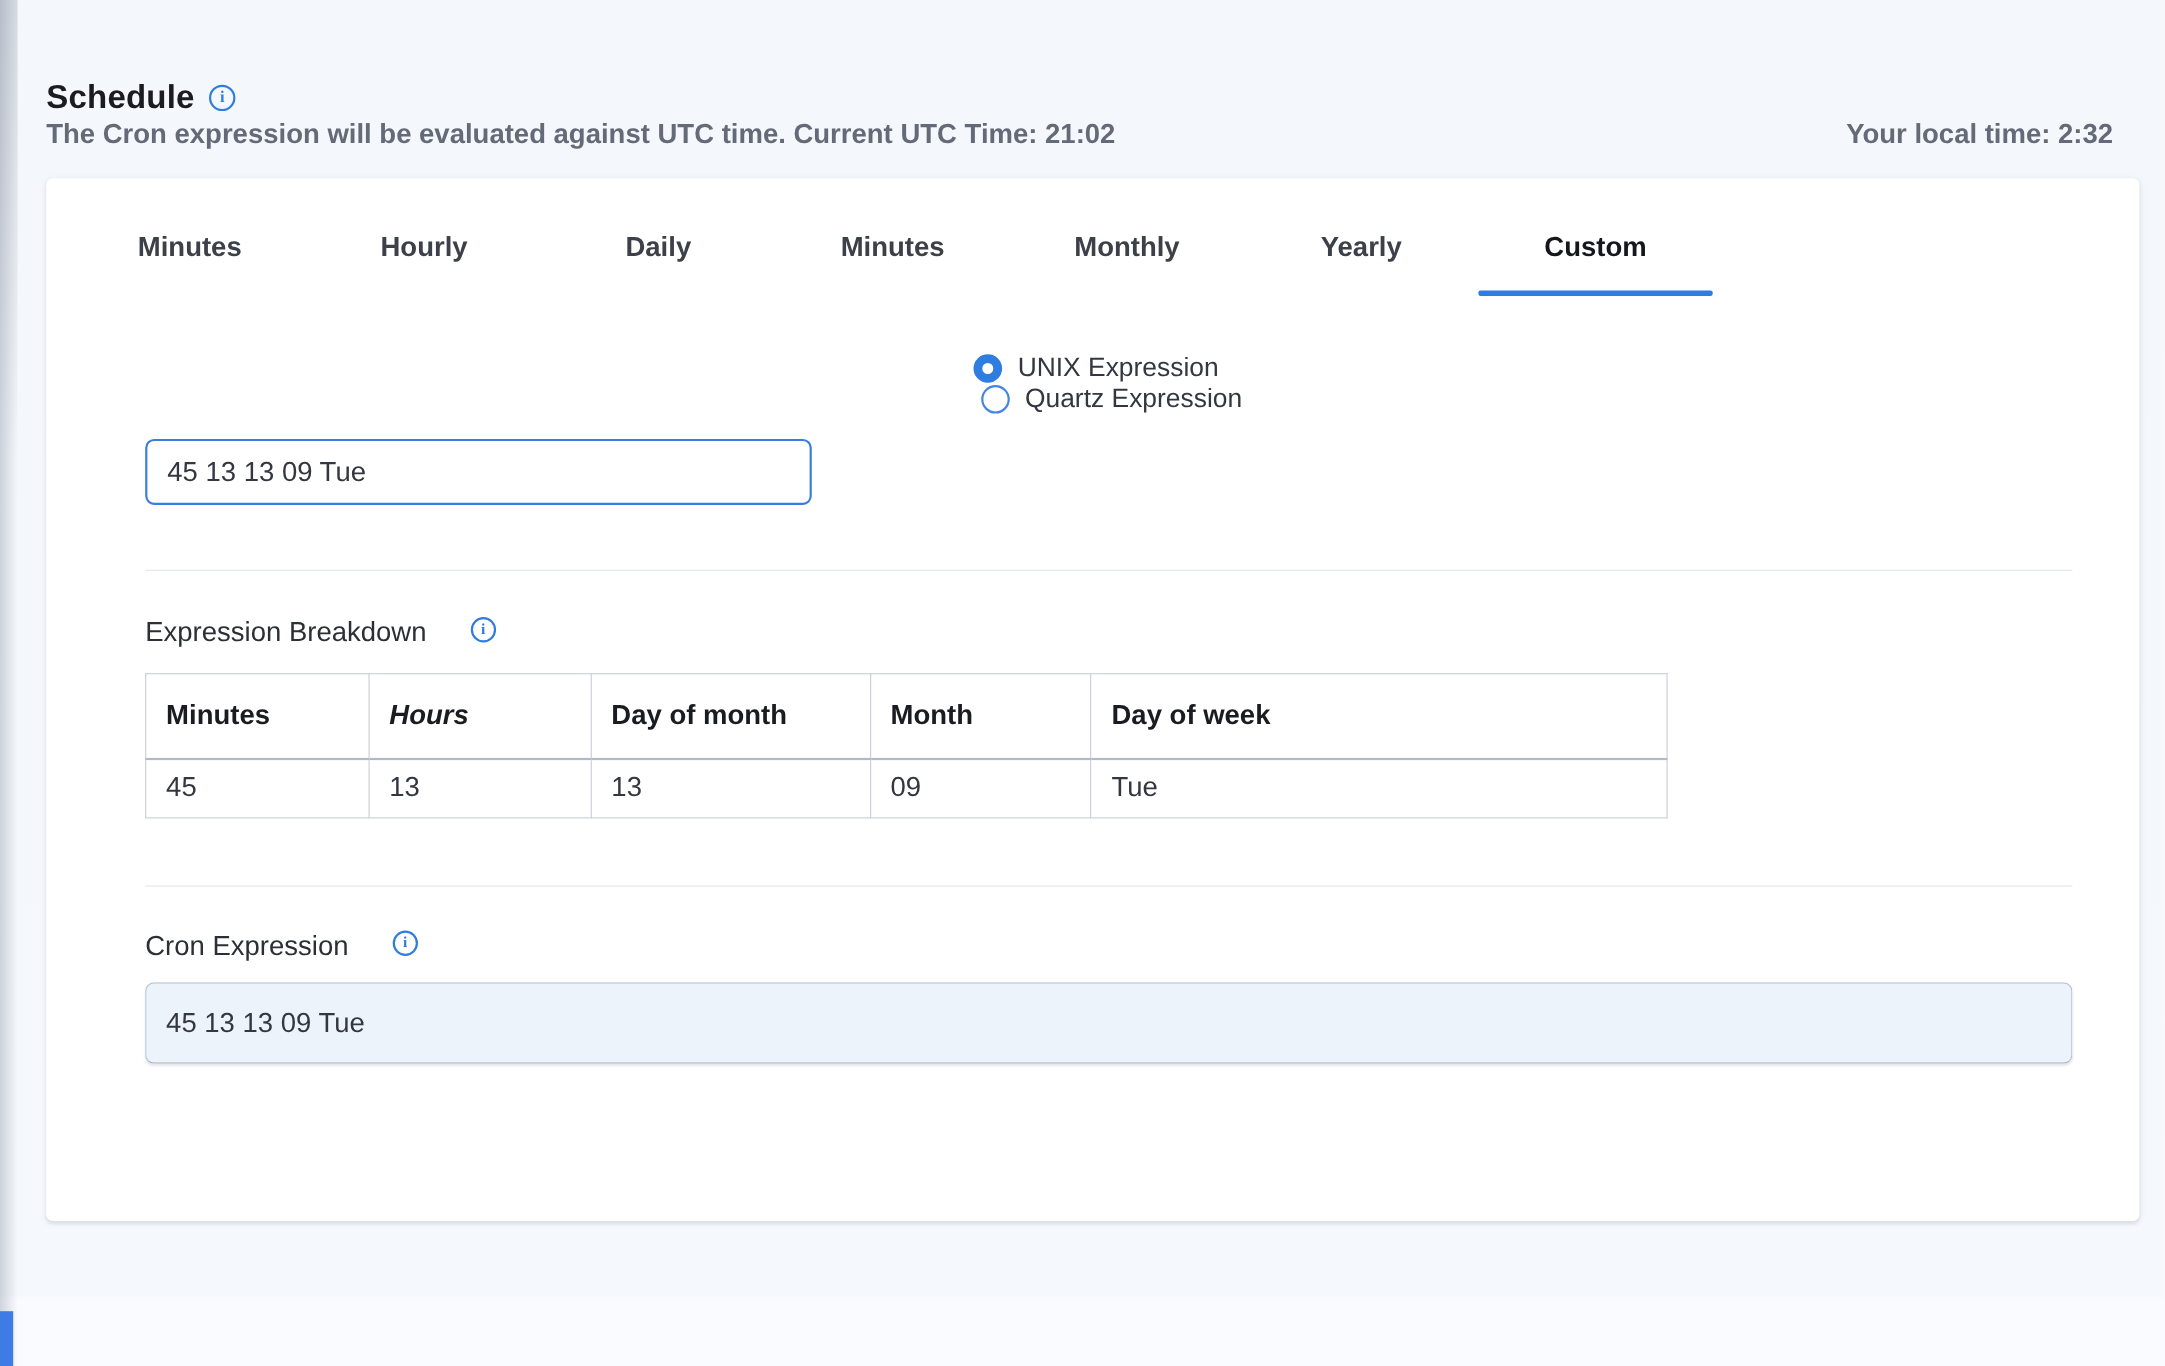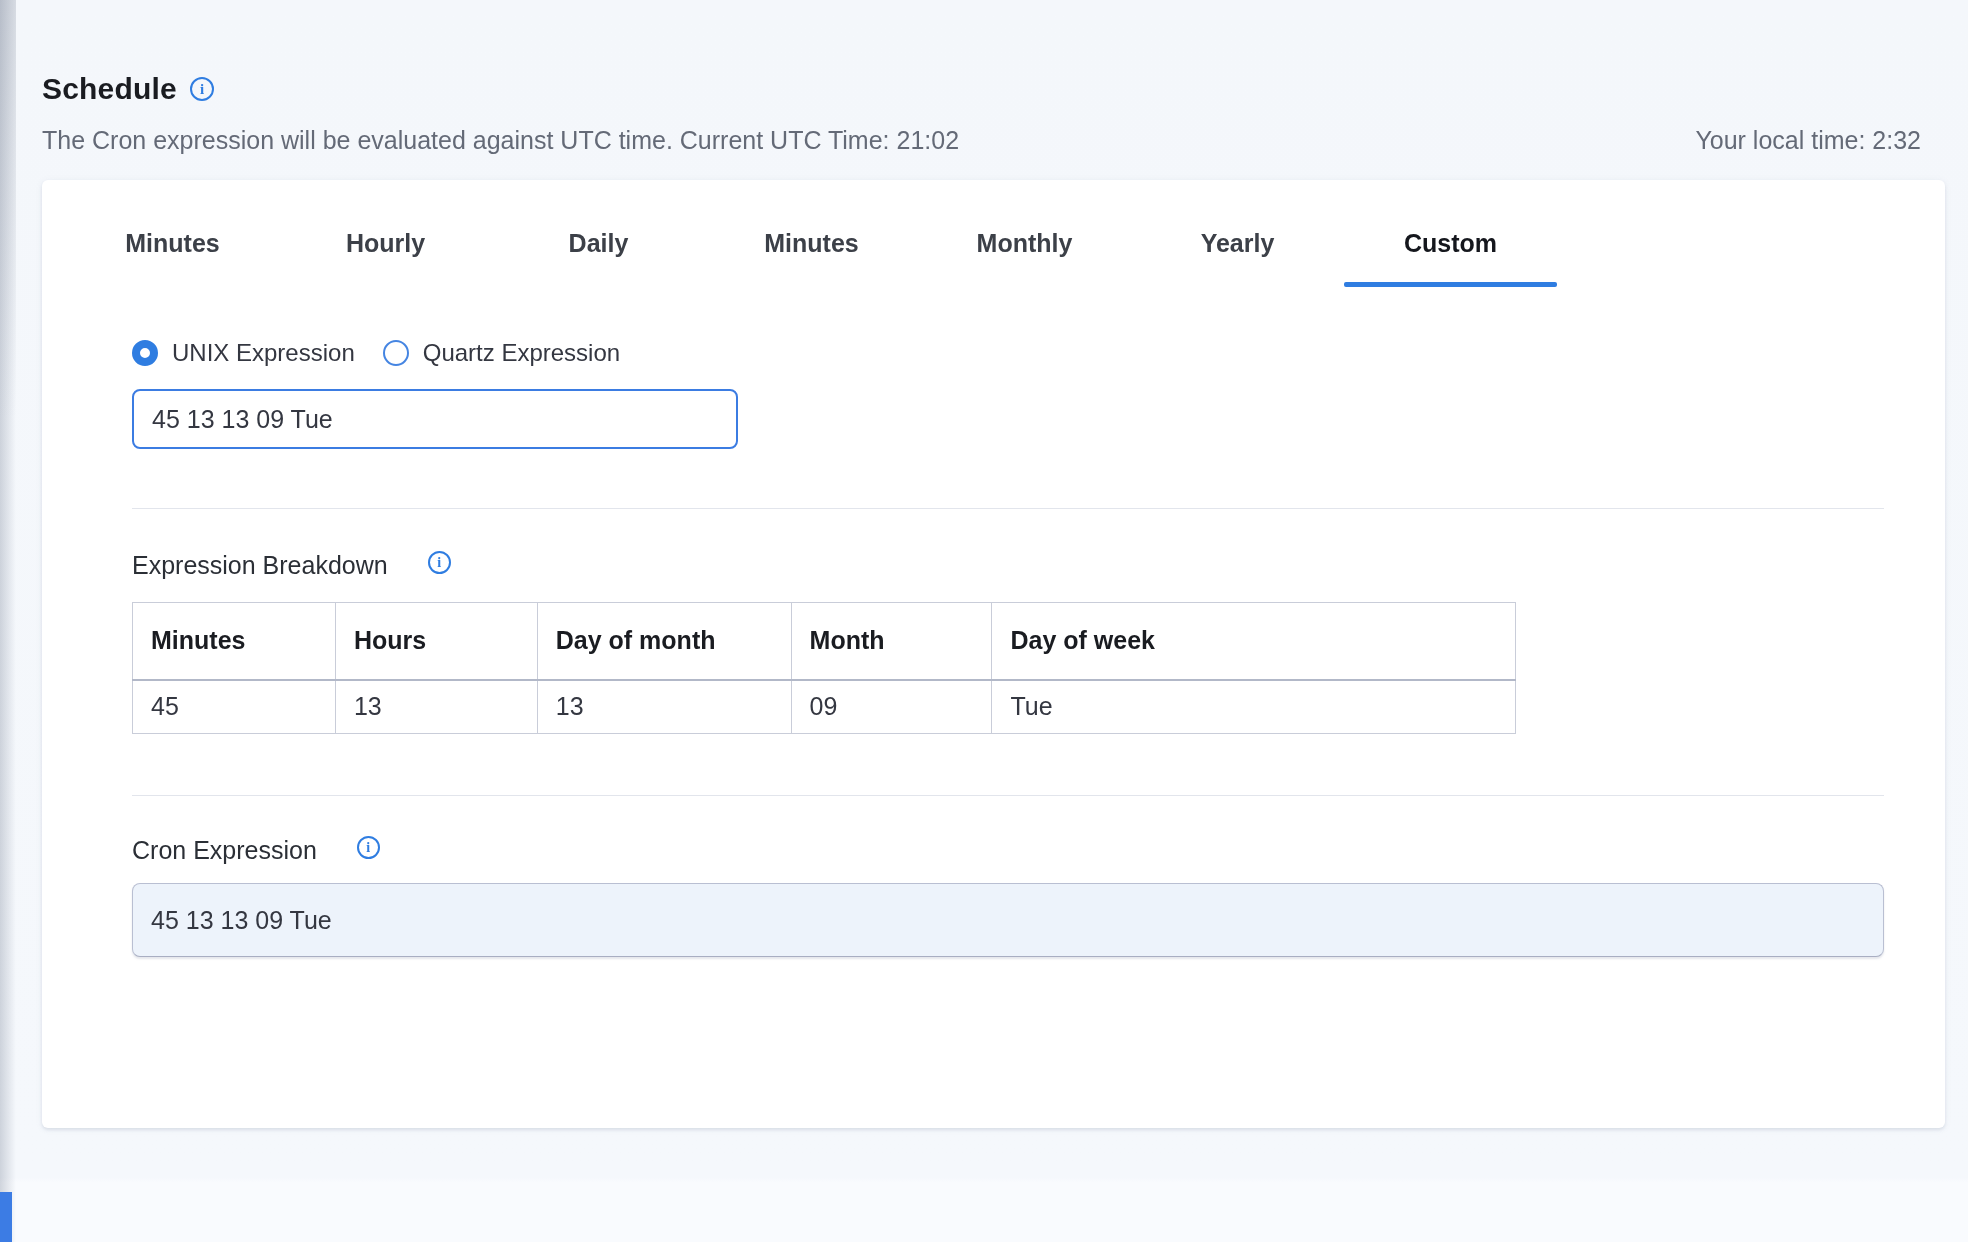--- a/index.html
+++ b/index.html
@@ -24,22 +24,22 @@
   .scroll-thumb{
     position:absolute; left:0; bottom:0; width:12px; height:50px;
     background:#3c7ce4;
   }
 
   .header{ padding:72px 0 0 42px; }
   .title-row{ display:flex; align-items:center; gap:13px; }
   .page-title{ font-size:30px; font-weight:700; color:#1a1c21; letter-spacing:.2px; }
   .subtitle-row{
     display:flex; justify-content:space-between; align-items:flex-start;
-    margin-top:20px; padding-right:5px; width:calc(100% - 42px);
-    font-size:25px; color:#646a77;
+    margin-top:2px; padding-right:5px; width:calc(100% - 42px);
+    font-size:25px; color:#646a77;font-weight:bold;
   }
 
   .info-icon{
     display:inline-flex; align-items:center; justify-content:center;
     width:24px; height:24px; border:2px solid #2f7de1; border-radius:50%;
     color:#2f7de1; font-size:15px; font-weight:700; font-style:normal;
     line-height:1; flex:none; cursor:pointer;
     font-family:"Liberation Serif","DejaVu Serif",serif;
   }
   .info-sm{ width:23px; height:23px; font-size:14px; margin-left:12px; }
@@ -57,21 +57,21 @@
     width:213px; height:100%; text-align:center; padding-top:12px;
     font-size:25px; font-weight:600; color:#3c4048; position:relative; cursor:pointer;
   }
   .tab.active{ font-weight:700; color:#15171d; }
   .tab.active::after{
     content:''; position:absolute; left:0; right:0; bottom:0; height:5px;
     background:#2f7de1; border-radius:2px;
   }
 
   
-  .radio-row{ display:flex; align-items:center; margin-top:52px; }
+  .radio-row{ display:flex; align-items:center; margin-top:52px;flex-direction:column; }
   .radio-item{ display:flex; align-items:center; cursor:pointer; }
   .radio-item + .radio-item{ margin-left:28px; }
   .radio-dot{ width:26px; height:26px; border-radius:50%; background:#fff; flex:none; }
   .radio-dot.on{ border:8px solid #2f7de1; }
   .radio-dot.off{ border:2px solid #4585e2; }
   .radio-label{ margin-left:14px; font-size:24px; color:#343741; }
 
   .field-label{ margin-top:62px; font-size:24px; font-weight:700; color:#1a1c21; }
 
   .cron-input{
@@ -88,21 +88,21 @@
 
   table.breakdown{
     margin-top:22px; width:1384px; border-collapse:collapse;
     font-size:25px;
   }
   table.breakdown th, table.breakdown td{
     border:1px solid #c9cdd9; text-align:left; padding:0 0 0 18px;
   }
   table.breakdown th{ height:77px; font-weight:700; color:#1a1c21; border-bottom:2px solid #b2b8c8; }
   table.breakdown td{ height:54px; font-weight:400; color:#343741; }
-  .col-min{ width:203px; } .col-hr{ width:202px; } .col-dom{ width:254px; }
+  .col-min{ width:203px; } .col-hr{ width:202px;font-style:italic; } .col-dom{ width:254px; }
   .col-mon{ width:201px; } .col-dow{ width:524px; }
 
   .cron-output{
     display:block; margin-top:18px; width:1752px; height:74px;
     background:#edf3fb; border:1px solid #b9bfd2; border-bottom-color:#a9aec2;
     border-radius:8px; box-shadow:0 2px 2px rgba(150,160,180,0.25);
     font-family:inherit; font-size:25px; color:#343741; padding:0 18px; outline:none;
   }
 </style>
 </head>

